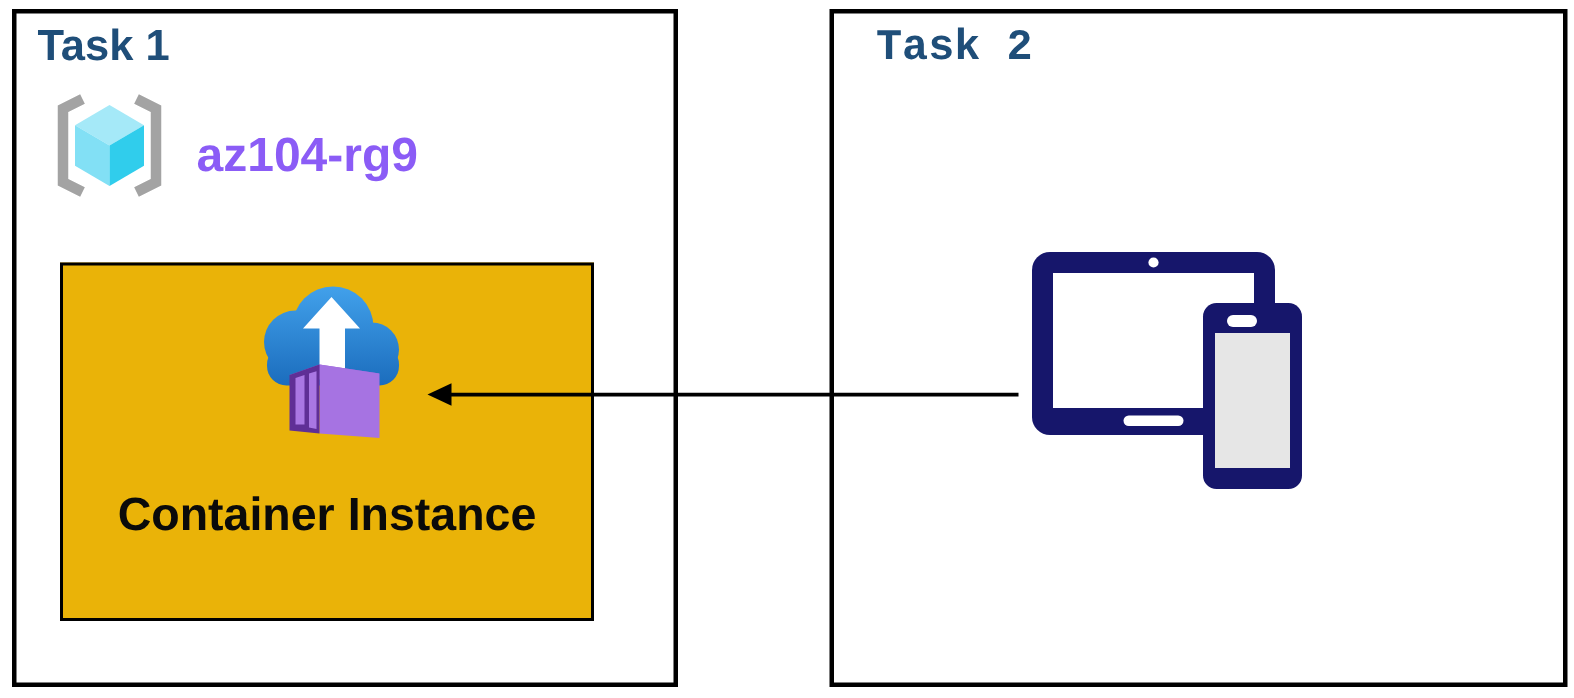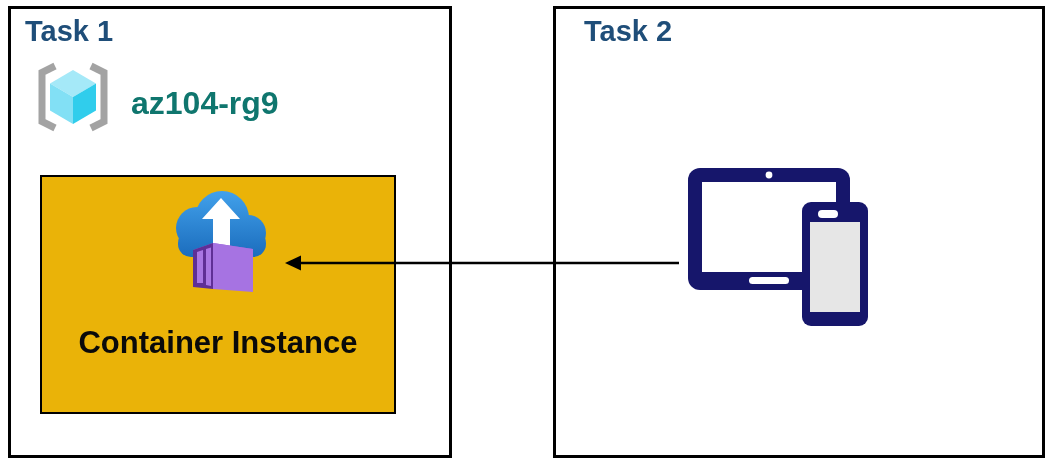--- a/index.html
+++ b/index.html
@@ -16,21 +16,21 @@
   }
 
   .task-box {
     position: absolute;
     top: 6px;
     height: 452px;
     background: #ffffff;
     border: 3px solid #000000;
   }
   .task-box.left  { left: 8px;   width: 444px; }
-  .task-box.right { left: 553px; width: 492px; }
+  .task-box.right { left: 553px; width: 492px; font-family: Liberation Mono, monospace; }
 
   .box-title {
     position: absolute;
     font-size: 29px;
     font-weight: bold;
     color: #1f4e79;
     white-space: nowrap;
   }
   .task-box.left  .box-title { left: 14px; top: 6px; }
   .task-box.right .box-title { left: 28px; top: 6px; }
@@ -39,21 +39,21 @@
     position: absolute;
     left: 20px;
     top: 52px;
     display: flex;
     align-items: center;
     gap: 16px;
   }
   .rg-name {
     font-size: 32px;
     font-weight: bold;
-    color: #0f766e;
+    color: #8b5cf6;
     white-space: nowrap;
     margin-top: 13px;
   }
 
   .inner-box {
     position: absolute;
     left: 29px;
     top: 166px;
     width: 356px;
     height: 239px;

